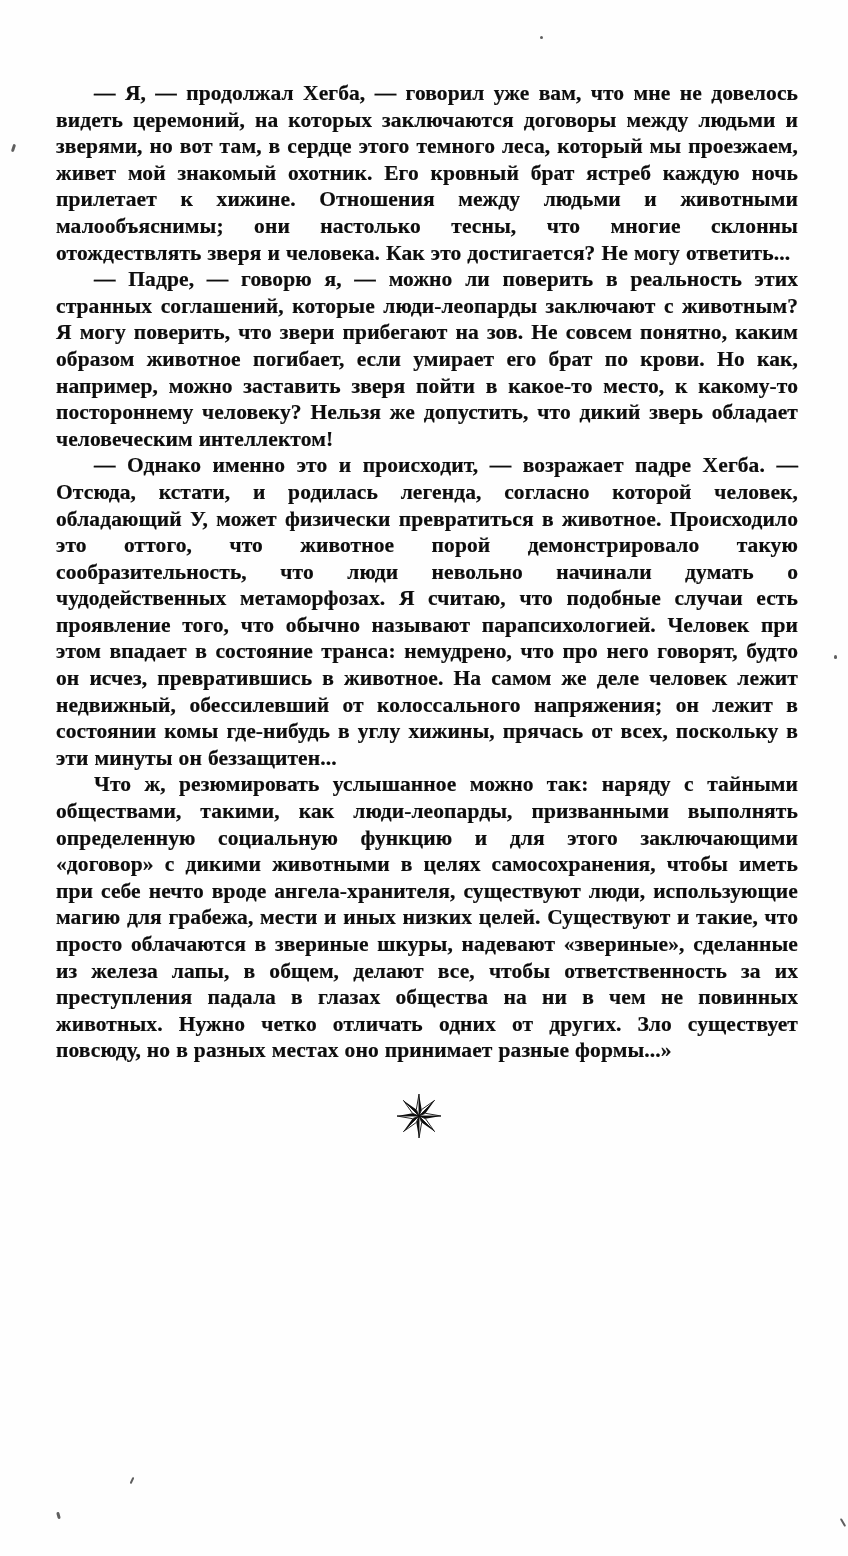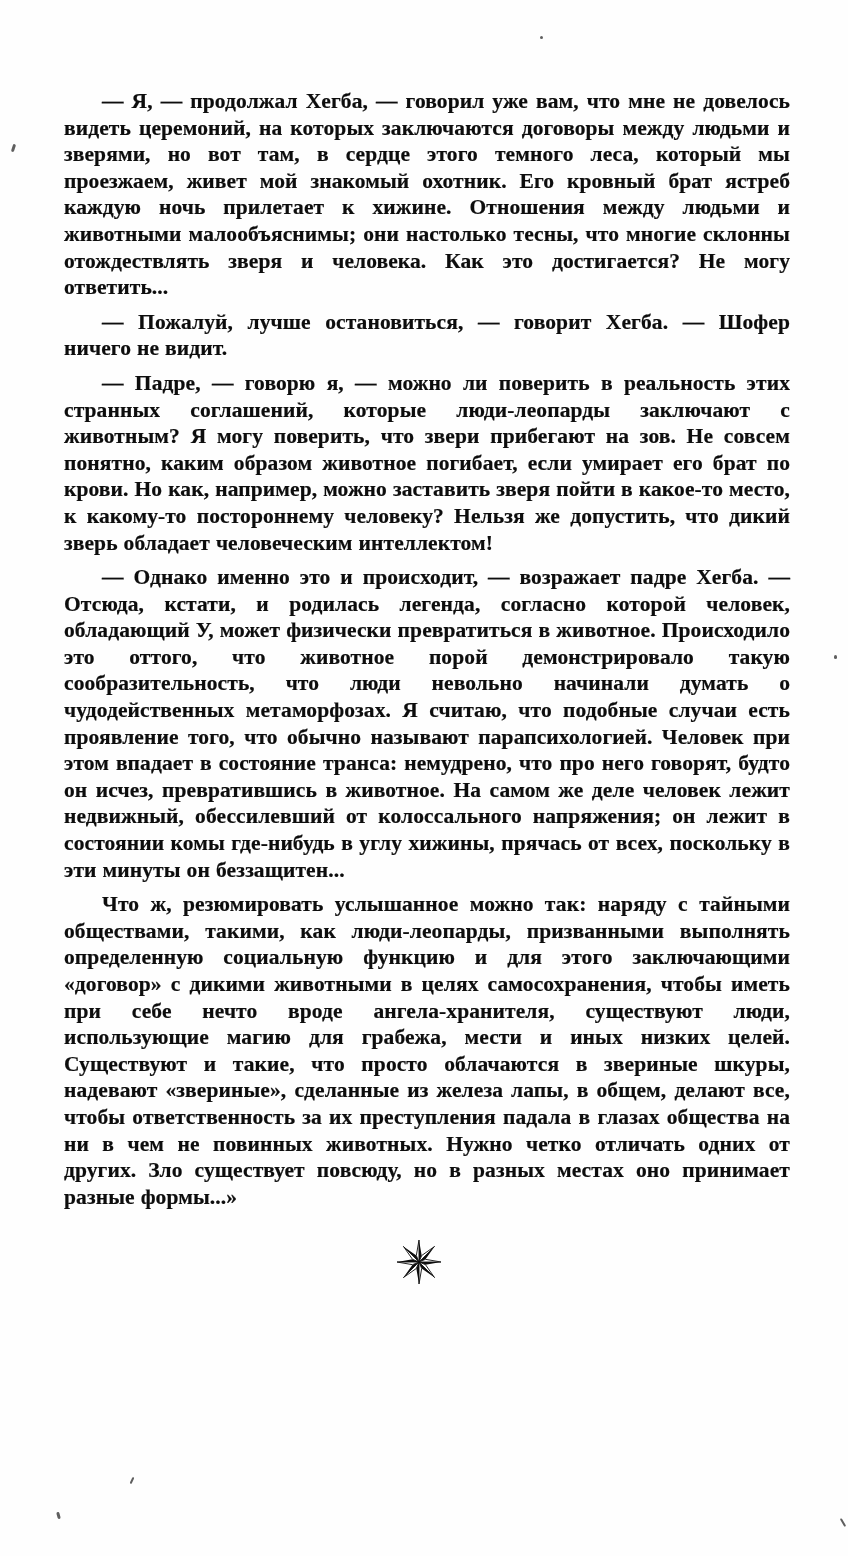--- a/index.html
+++ b/index.html
@@ -14,21 +14,21 @@
     overflow: hidden;
     font-family: "Liberation Serif", serif;
     color: #0d0d0d;
   }
   .page {
     box-sizing: border-box;
     width: 848px;
     padding: 80px 50px 0 56px;
   }
   .para {
-    margin: 8px;
+    margin: 0;
     font-size: 21.5px;
     line-height: 26.6px;
     font-weight: bold;
     text-align: justify;
     text-indent: 38px;
     letter-spacing: 0.1px;
     word-spacing: 0.5px;
     -webkit-text-stroke: 0.2px #111;
   }
   .divider {
@@ -53,21 +53,20 @@
   .speck.s4 { left: 57px;  top: 1512px; width: 3px; height: 7px; transform: rotate(-15deg); }
   .speck.s5 { left: 842px; top: 1518px; width: 2px; height: 9px; transform: rotate(-30deg); }
   .speck.s6 { left: 834px; top: 655px;  width: 3px; height: 4px; }
 </style>
 </head>
 <body>
 
 <main class="page">
 
   <p class="para">— Я, — продолжал Хегба, — говорил уже вам, что мне не довелось видеть церемоний, на которых заключаются договоры между людьми и зверями, но вот там, в сердце этого темного леса, который мы проезжаем, живет мой знакомый охотник. Его кровный брат ястреб каждую ночь прилетает к хижине. Отношения между людьми и животными малообъяснимы; они настолько тесны, что многие склонны отождествлять зверя и человека. Как это достигается? Не могу ответить...</p>
-  <p class="para">— Пожалуй, лучше остановиться, — говорит Хегба. — Шофер ничего не видит.</p>
   <p class="para">— Падре, — говорю я, — можно ли поверить в реальность этих странных соглашений, которые люди-леопарды заключают с животным? Я могу поверить, что звери прибегают на зов. Не совсем понятно, каким образом животное погибает, если умирает его брат по крови. Но как, например, можно заставить зверя пойти в какое-то место, к какому-то постороннему человеку? Нельзя же допустить, что дикий зверь обладает человеческим интеллектом!</p>
   <p class="para">— Однако именно это и происходит, — возражает падре Хегба. — Отсюда, кстати, и родилась легенда, согласно которой человек, обладающий У, может физически превратиться в животное. Происходило это оттого, что животное порой демонстрировало такую сообразительность, что люди невольно начинали думать о чудодейственных метаморфозах. Я считаю, что подобные случаи есть проявление того, что обычно называют парапсихологией. Человек при этом впадает в состояние транса: немудрено, что про него говорят, будто он исчез, превратившись в животное. На самом же деле человек лежит недвижный, обессилевший от колоссального напряжения; он лежит в состоянии комы где-нибудь в углу хижины, прячась от всех, поскольку в эти минуты он беззащитен...</p>
   <p class="para">Что ж, резюмировать услышанное можно так: наряду с тайными обществами, такими, как люди-леопарды, призванными выполнять определенную социальную функцию и для этого заключающими «договор» с дикими животными в целях самосохранения, чтобы иметь при себе нечто вроде ангела-хранителя, существуют люди, использующие магию для грабежа, мести и иных низких целей. Существуют и такие, что просто облачаются в звериные шкуры, надевают «звериные», сделанные из железа лапы, в общем, делают все, чтобы ответственность за их преступления падала в глазах общества на ни в чем не повинных животных. Нужно четко отличать одних от других. Зло существует повсюду, но в разных местах оно принимает разные формы...»</p>
 
   <div class="divider">
     <svg width="48" height="48" viewBox="-24 -24 48 48" aria-hidden="true">
 
       <path fill="#0d0d0d" d="M0 0L22 0L6.47 2.68Z
                               M0 0L15.56 15.56L2.68 6.47Z
                               M0 0L0 22L-2.68 6.47Z

